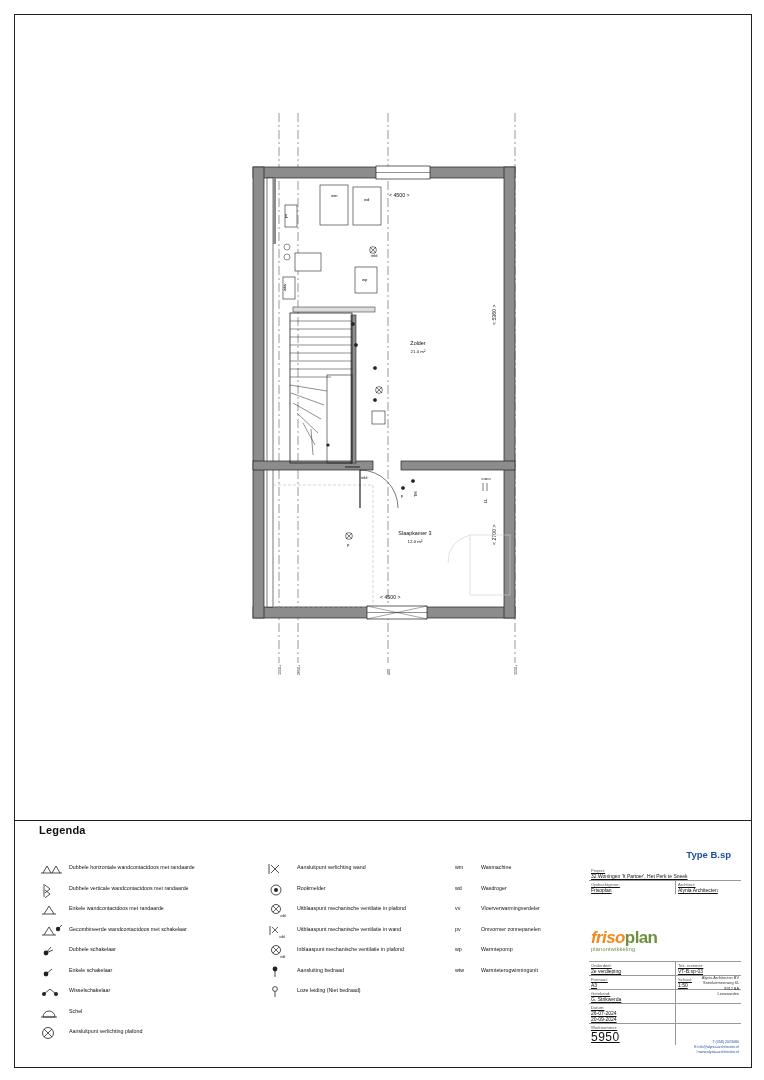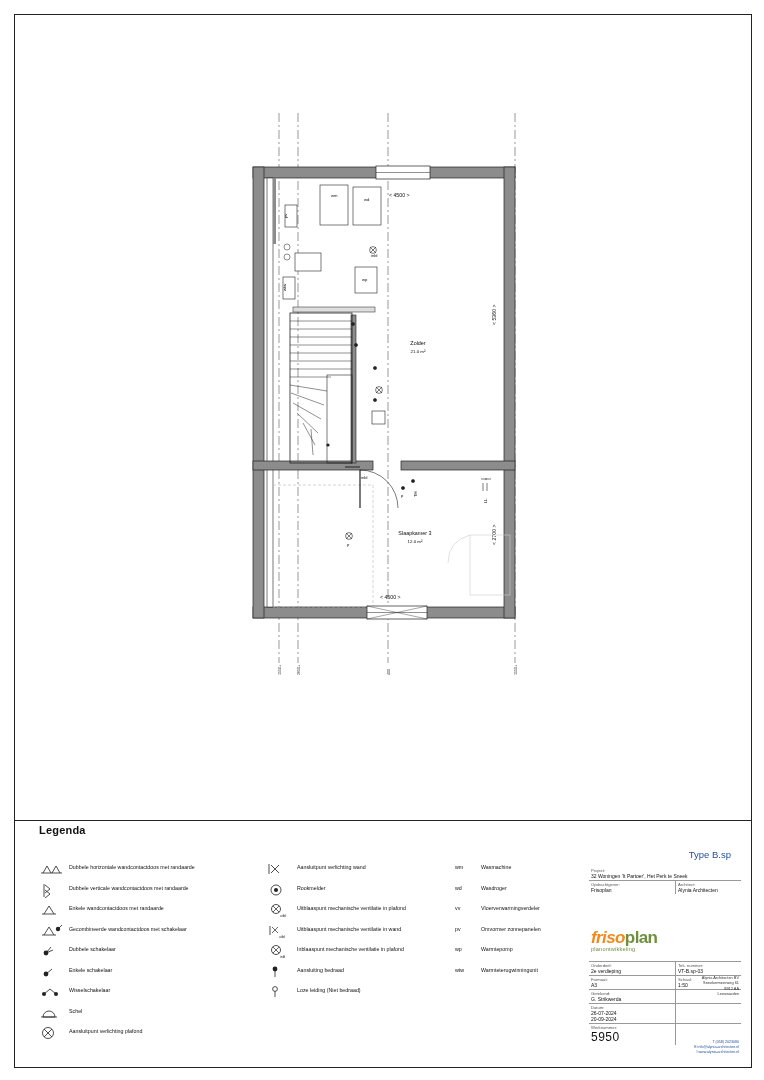--- a/index.html
+++ b/index.html
@@ -12,22 +12,22 @@
   .c1{left:24px;width:230px;}
   .c2{left:252px;width:200px;}
   .c3{left:440px;width:140px;}
   .lrow{position:relative;height:20.5px;}
   .lsym{position:absolute;left:0;top:0;width:26px;height:16px;}
   .ltxt{position:absolute;left:30px;top:4px;font-size:5.3px;white-space:nowrap;}
   .c3 .labbr{position:absolute;left:0;top:4px;font-size:5.3px;width:22px;}
   .c3 .ltxt{left:26px;}
   
   .tb{position:absolute;right:10px;top:24px;width:152px;height:212px;}
-  .type{position:absolute;right:10px;top:4px;font-size:9.5px;color:#1f4e9c;font-weight:normal;}
-  .tbrow{display:flex;border-top:.5px solid #999;}
+  .type{position:absolute;right:10px;top:4px;font-size:9.5px;color:#1f4e9c;font-weight:bold;}
+  .tbrow{display:flex;border-top:.5px solid #999;text-decoration:underline;}
   .tbcell{padding:1px 2px;box-sizing:border-box;}
   .lbl{color:#555;font-size:4.2px;display:block;}
   .val{font-size:5px;display:block;}
   .logo{position:absolute;left:2px;top:84px;width:95px;}
   .logo .w1{font-size:17px;font-weight:bold;color:#f08a1e;letter-spacing:-.6px;line-height:1;display:inline-block;font-style:italic;}
   .logo .w2{font-size:17px;font-weight:bold;color:#6f8f3f;letter-spacing:-.6px;line-height:1;display:inline-block;}
   .logo .sub{font-size:5.6px;color:#6f8f3f;letter-spacing:.2px;margin-top:-1px;}
   .addr{position:absolute;right:2px;top:130px;text-align:right;font-size:3.9px;color:#333;line-height:1.35;}
   .addr2{position:absolute;right:2px;bottom:2px;text-align:right;font-size:3.6px;color:#1f4e9c;line-height:1.35;}
   .tbfull{position:absolute;left:0;top:22px;width:152px;}

